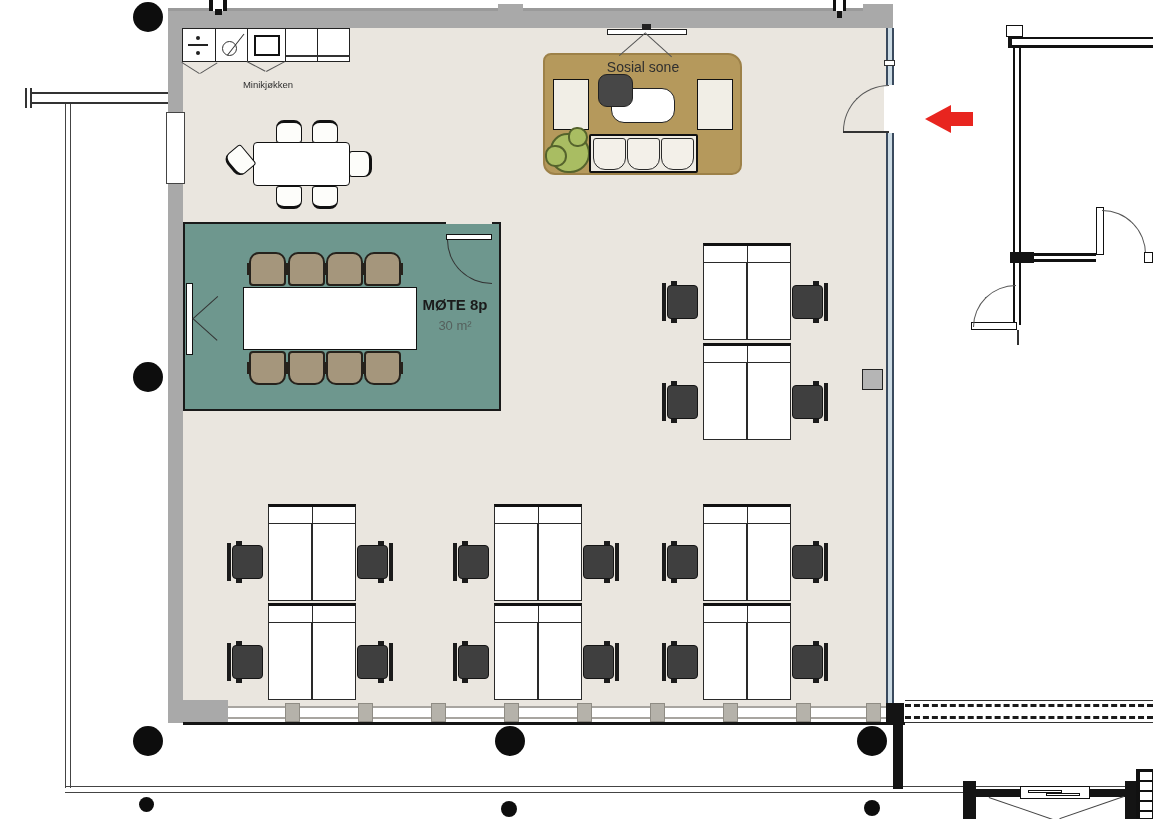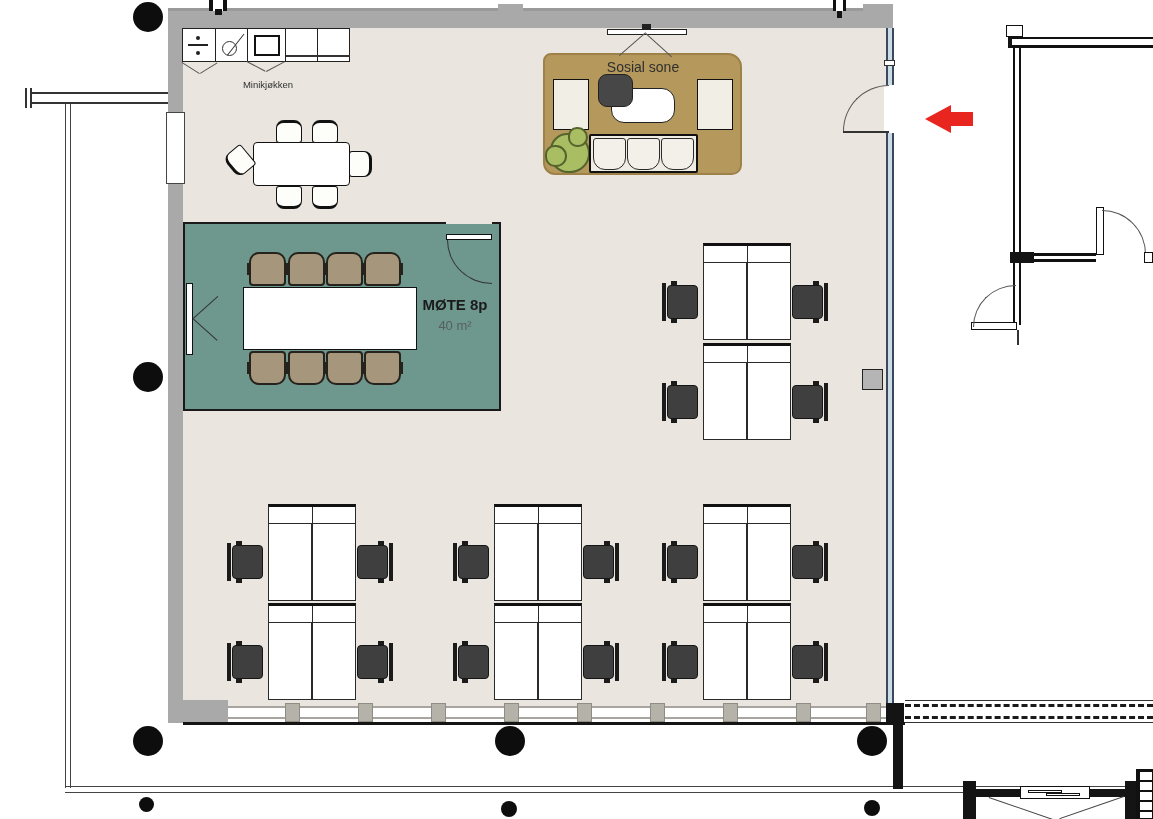--- a/index.html
+++ b/index.html
@@ -141,21 +141,21 @@
   <div class="abs" style="left:243px;top:287px;width:174px;height:63px;background:#fff;border:1.5px solid #111"></div>
   <div class="abs chair-t" style="left:249px;top:252px"></div>
   <div class="abs chair-t" style="left:288px;top:252px"></div>
   <div class="abs chair-t" style="left:326px;top:252px"></div>
   <div class="abs chair-t" style="left:364px;top:252px"></div>
   <div class="abs chair-t flip" style="left:249px;top:351px"></div>
   <div class="abs chair-t flip" style="left:288px;top:351px"></div>
   <div class="abs chair-t flip" style="left:326px;top:351px"></div>
   <div class="abs chair-t flip" style="left:364px;top:351px"></div>
   <div class="lbl" style="left:415px;top:296px;width:80px;font-size:15px;font-weight:bold;color:#1b1b1b">MØTE 8p</div>
-  <div class="lbl" style="left:415px;top:318px;width:80px;font-size:13px;color:#55605d">40 m²</div>
+  <div class="lbl" style="left:415px;top:318px;width:80px;font-size:13px;color:#55605d">30 m²</div>
 
   <div class="abs desk" style="left:703px;top:243px;width:88px;height:97px">
       <div class="shelf"></div>
       <div class="dv1"></div>
       <div class="dv2"></div>
     </div>
   <div class="abs desk" style="left:703px;top:343px;width:88px;height:97px">
       <div class="shelf"></div>
       <div class="dv1"></div>
       <div class="dv2"></div>

